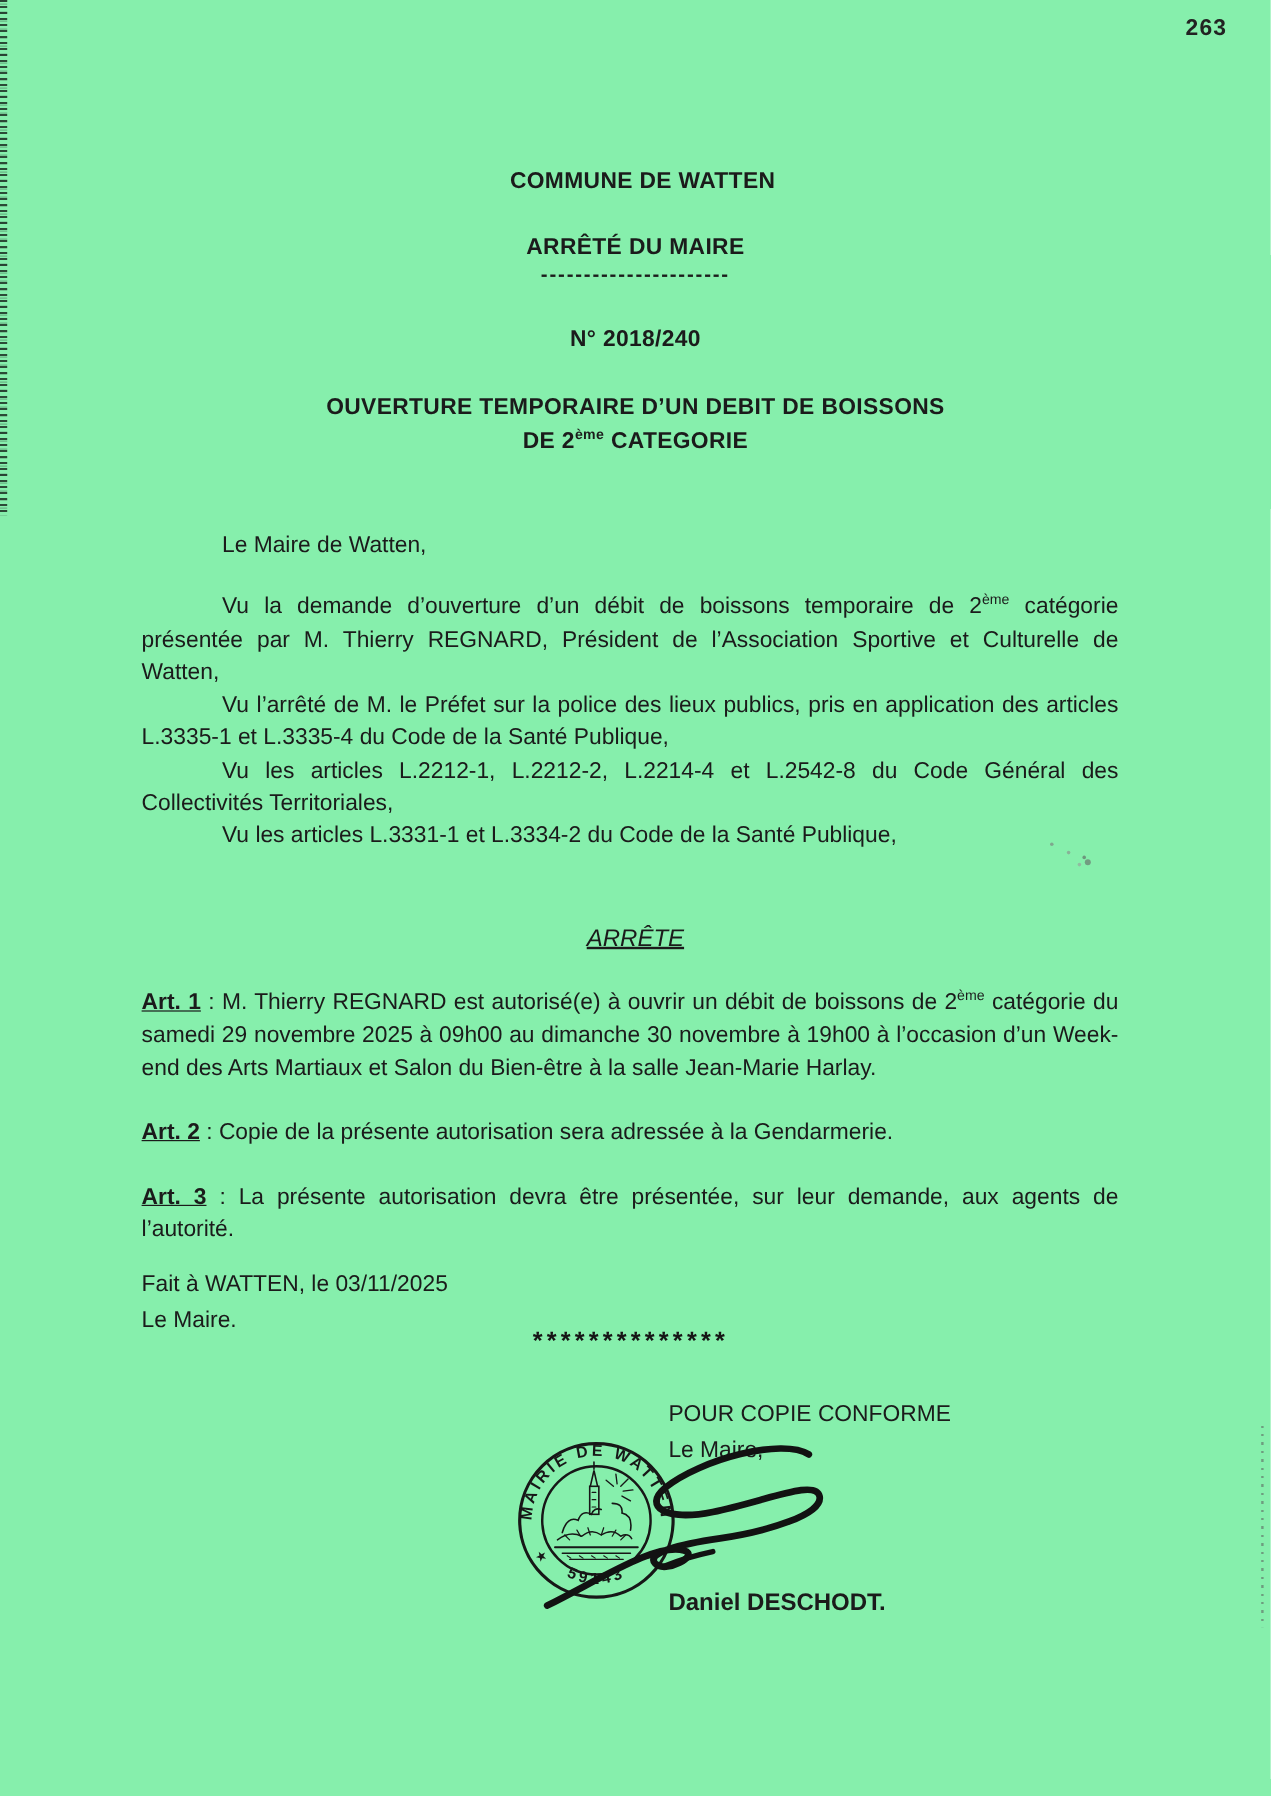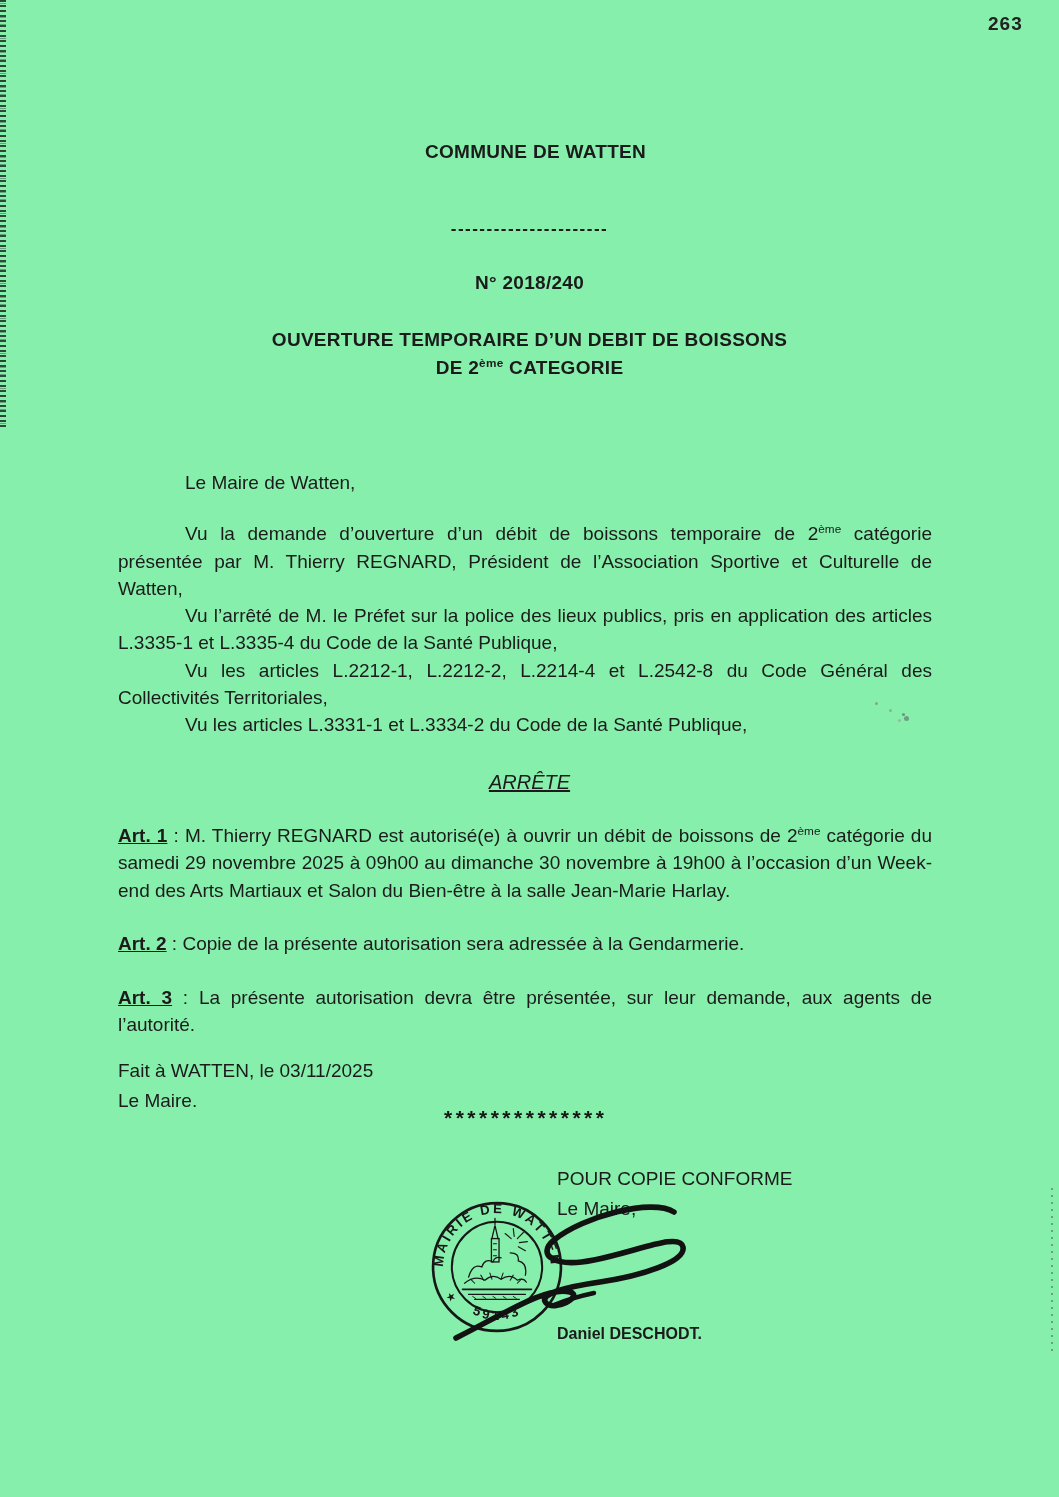--- a/index.html
+++ b/index.html
@@ -72,21 +72,21 @@
   sup { font-size: .62em; vertical-align: super; line-height: 0; }
 
   .body-block {
     position: absolute;
     left: 118px;
     width: 814px;
     font-size: 19px;
     line-height: 27.3px;
     text-align: justify;
   }
-  .flow-recitals { top: 469px; }
+  .flow-recitals { top: 441px; }
   .flow-recitals p { text-indent: 67px; margin: 0; }
   .flow-recitals .salutation { margin-bottom: 24px; }
 
   .decree-heading {
     position: absolute;
     left: 0; top: 771px; width: 100%;
     text-align: center;
     font-size: 20px;
     font-weight: 400;
     font-style: italic;
@@ -132,41 +132,42 @@
   .signature-wrap {
     position: absolute;
     left: 442px; top: 1202px;
     width: 272px; height: 150px;
     z-index: 2;
   }
 
   .signatory-name {
     position: absolute;
     left: 557px; top: 1325px;
-    font-size: 16px;
+    font-size: 20px;
     font-weight: 700;
     z-index: 3;
   }
 
   .stamp-ring-text { font-size: 13px; font-weight: 700; letter-spacing: 2.6px; fill: #171717; }
   .stamp-code-text { font-size: 13px; font-weight: 700; letter-spacing: 3px; fill: #171717; }
   .stamp-star { font-size: 11px; fill: #171717; }
 </style>
 </head>
 <body>
 
 <div class="page">
 
   <div class="edge-noise"></div>
   <div class="edge-dots"></div>
   <div class="smudge"></div>
 
   <div class="page-number">263</div>
 
   <div class="center-line h-commune">COMMUNE DE WATTEN</div>
+  <div class="center-line h-title">ARRÊTÉ DU MAIRE</div>
   <div class="center-line h-dashes">----------------------</div>
   <div class="center-line h-number">N° 2018/240</div>
   <div class="center-line h-subject">
     <span>OUVERTURE TEMPORAIRE D’UN DEBIT DE BOISSONS</span><br>
     <span><span>DE 2</span><sup>ème</sup><span> CATEGORIE</span></span>
   </div>
 
   <div class="body-block flow-recitals">
     <p class="salutation">Le Maire de Watten,</p>
     <p class="recital"><span>Vu la demande d’ouverture d’un débit de boissons temporaire de 2</span><sup>ème</sup><span> catégorie présentée par M. Thierry REGNARD, Président de l’Association Sportive et Culturelle de Watten,</span></p>

